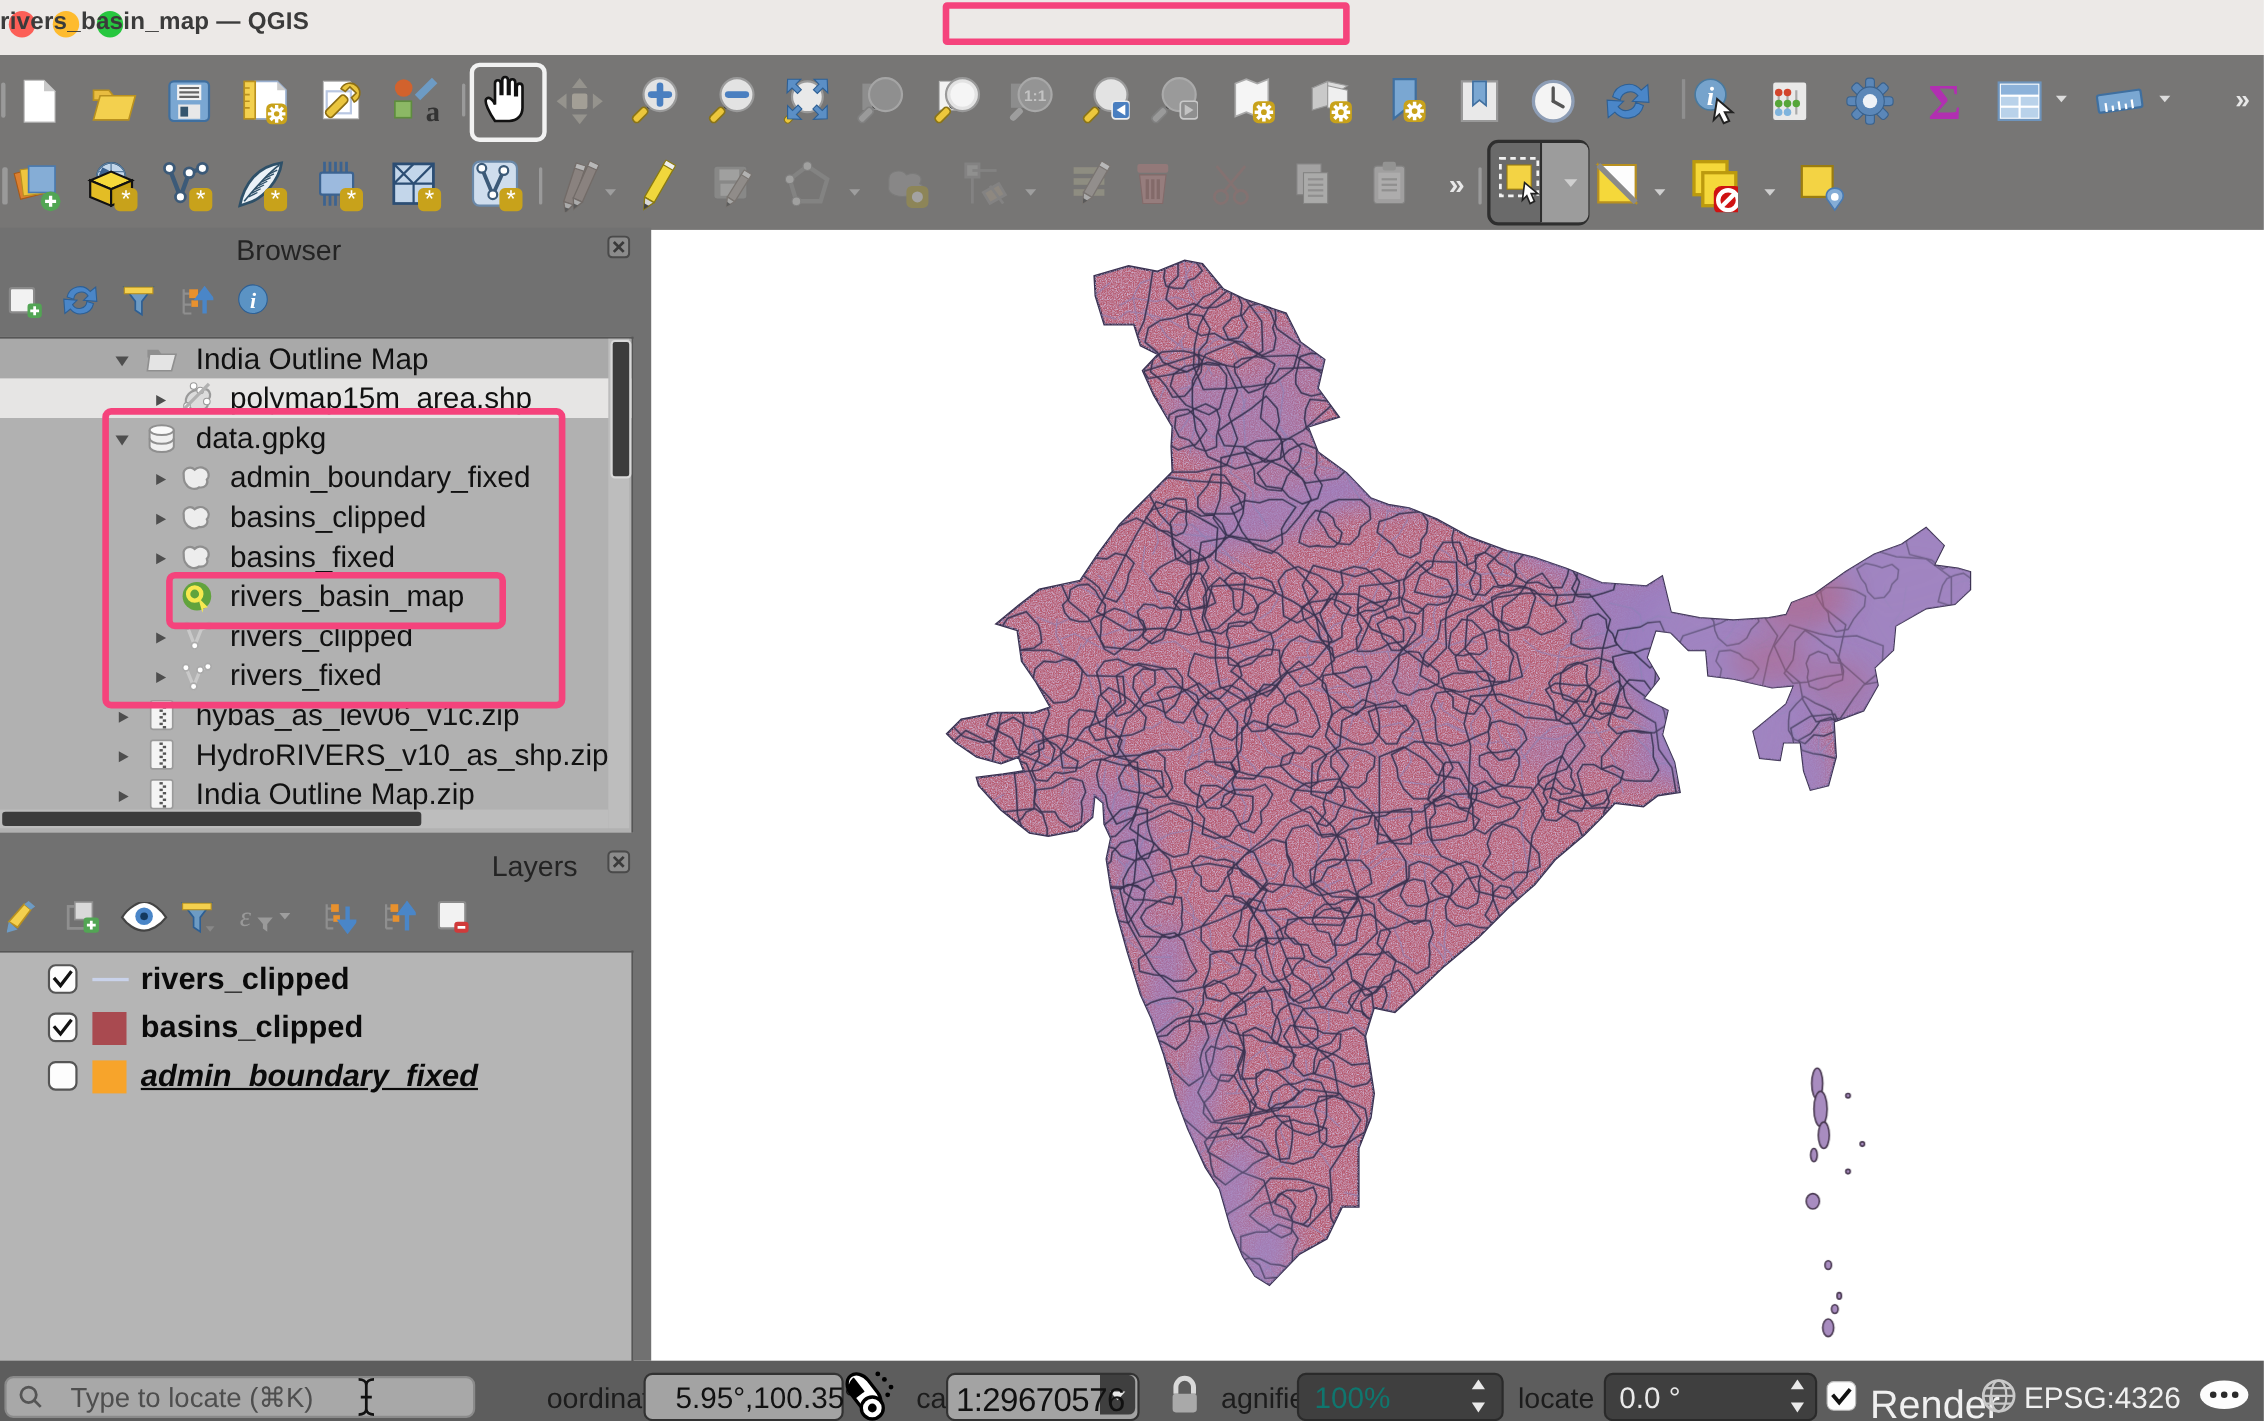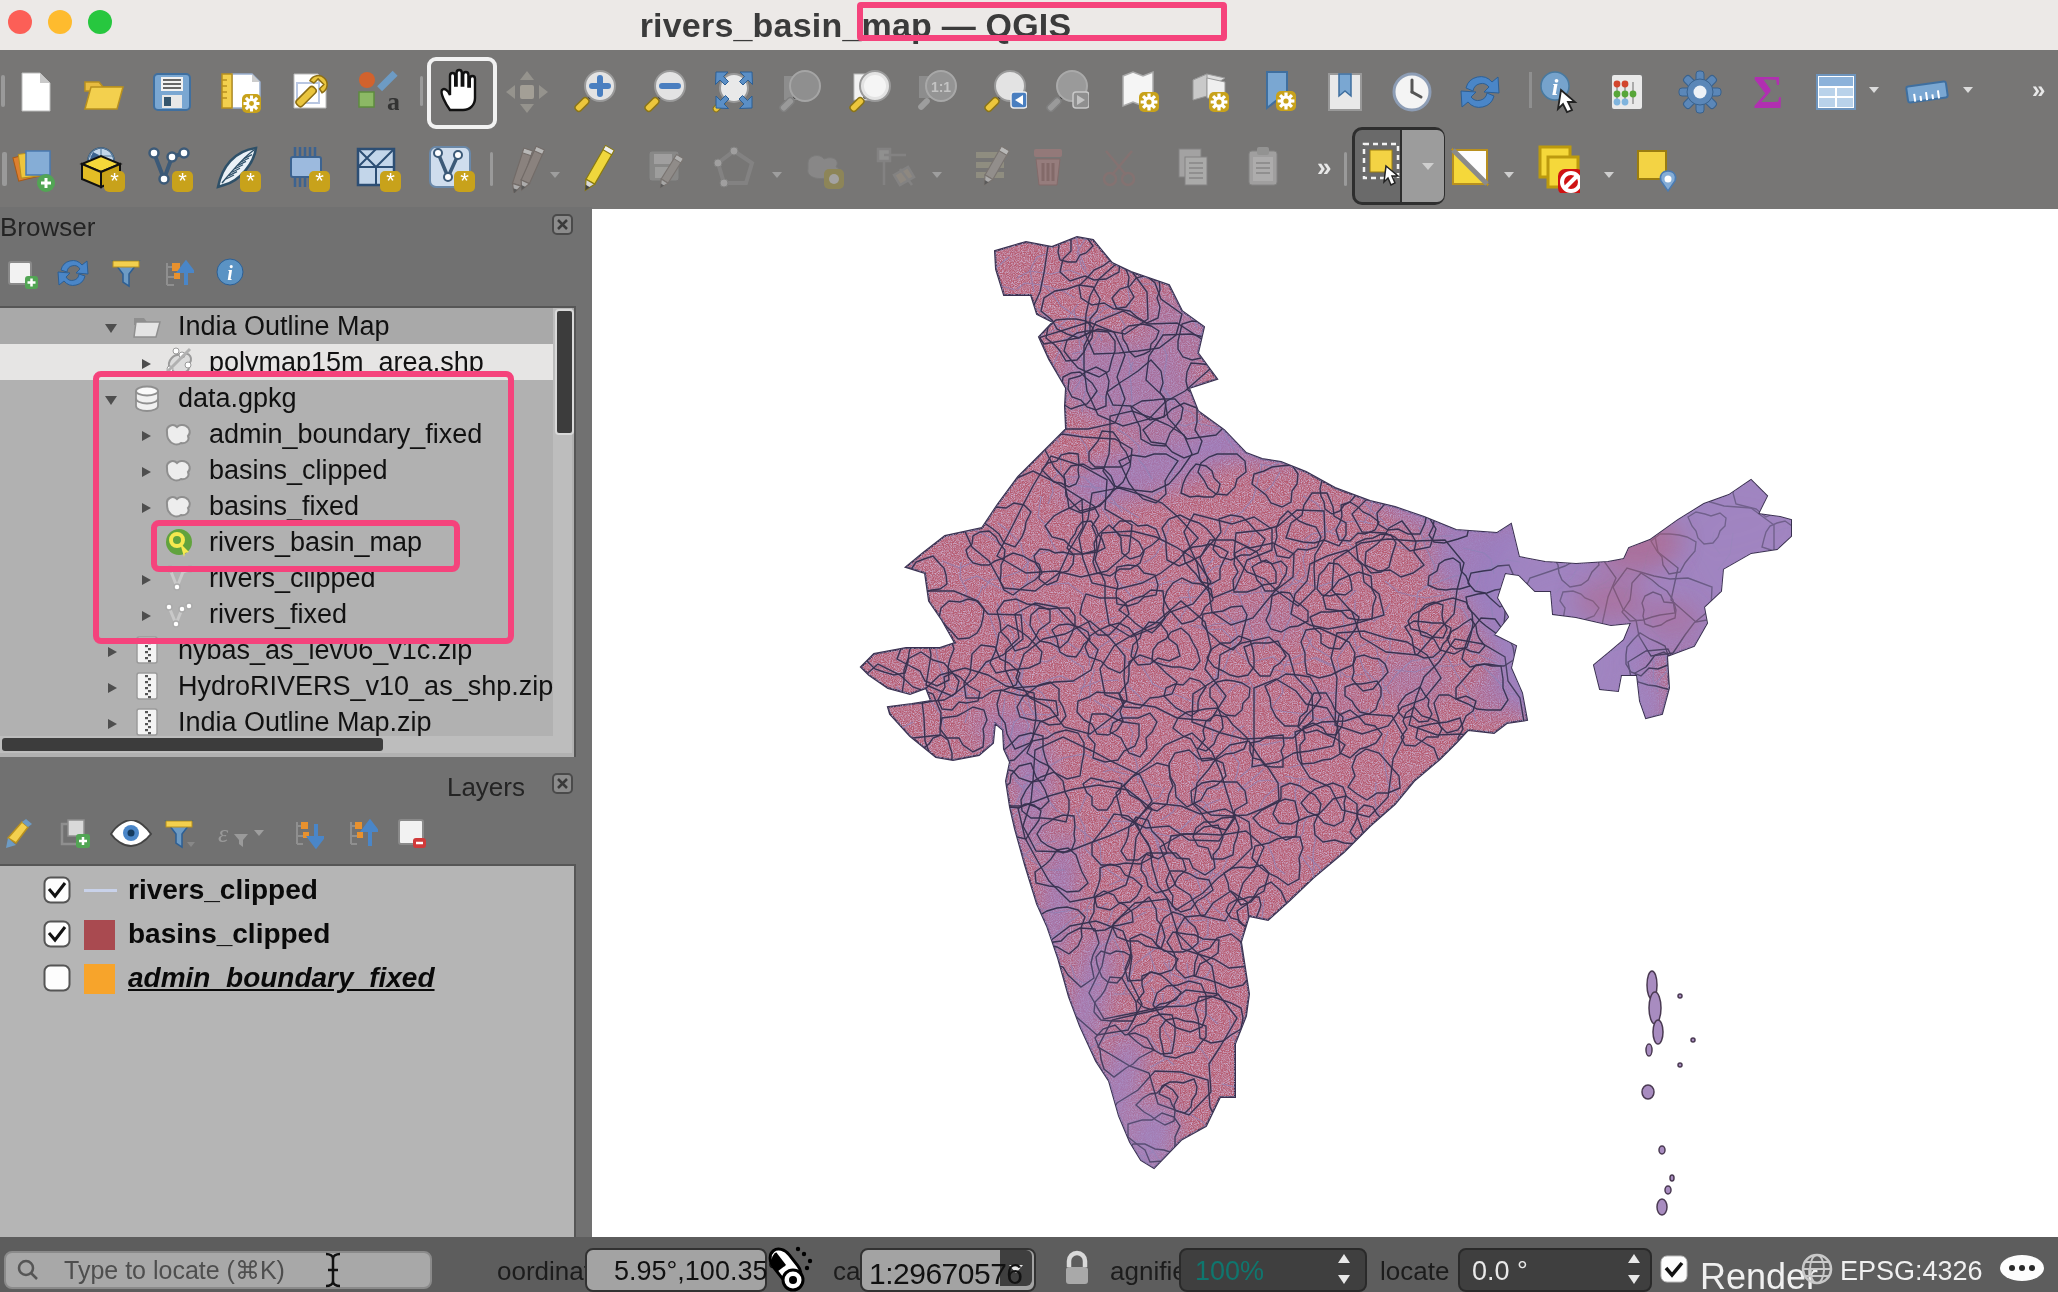--- a/index.html
+++ b/index.html
@@ -8,21 +8,21 @@
 #dock{left:0;top:207px;width:592px;height:1030px;background:#717171}
 #statusbar{left:0;top:1237px;width:2058px;height:55px;background:#5d5d5d}
 .ptitle{font-size:26px;color:#242424}
 .treetext{font-size:27px;color:#111}
 .pinkbox{position:absolute;border:6px solid #f5437c;border-radius:8px}
 </style></head><body>
 <div class="abs" id="titlebar">
  <div class="abs" style="left:8px;top:10px;width:24px;height:24px;border-radius:50%;background:#fc5f57"></div>
  <div class="abs" style="left:48px;top:10px;width:24px;height:24px;border-radius:50%;background:#febb2e"></div>
  <div class="abs" style="left:88px;top:10px;width:24px;height:24px;border-radius:50%;background:#27c73f"></div>
- <div class="abs" style="left:0;top:6px;width:1711px;text-align:center;font-size:34px;font-weight:bold;color:#3b3b3b;letter-spacing:0.2px">rivers_basin_map — QGIS</div>
+ <div class="abs" style="left:0;top:6px;width:1711px;text-align:left;font-size:22px;font-weight:bold;color:#3b3b3b;letter-spacing:0.2px">rivers_basin_map — QGIS</div>
 </div>
 <div class="abs" id="toolbar"></div>
 <div class="abs" style="left:1px;top:75px;width:4px;height:32px;background:#9a9a9a;border-radius:2px"></div>
 <div class="abs" style="left:420px;top:76px;width:3px;height:30px;background:#9a9a9a;border-radius:2px"></div>
 <svg style="position:absolute;left:14px;top:70px" width="44" height="44" viewBox="0 0 44 44">
     <path d="M8,3 h18 l10,10 v28 H8 z" fill="#fff" stroke="#bbb" stroke-width="1"></path>
     <path d="M26,3 l10,10 h-10 z" fill="#c9c9c9"></path>
   </svg>
 <svg style="position:absolute;left:81px;top:70px" width="44" height="44" viewBox="0 0 44 44">
     <path d="M4,12 h14 l4,5 h18 v4 H4 z" fill="#e8bc40" stroke="#b8901f" stroke-width="1.5"></path>
@@ -1283,21 +1283,21 @@
     <ellipse cx="1648" cy="1092" rx="6" ry="7" fill="#a88cc0" stroke="#4a3a52" stroke-width="1.5"></ellipse>
     <ellipse cx="1680" cy="996" rx="2" ry="2" fill="#a88cc0" stroke="#4a3a52" stroke-width="1.5"></ellipse>
     <ellipse cx="1693" cy="1040" rx="2" ry="2" fill="#a88cc0" stroke="#4a3a52" stroke-width="1.5"></ellipse>
     <ellipse cx="1662" cy="1150" rx="3" ry="4" fill="#a88cc0" stroke="#4a3a52" stroke-width="1.5"></ellipse>
     <ellipse cx="1672" cy="1178" rx="2" ry="3" fill="#a88cc0" stroke="#4a3a52" stroke-width="1.5"></ellipse>
     <ellipse cx="1668" cy="1190" rx="3" ry="4" fill="#a88cc0" stroke="#4a3a52" stroke-width="1.5"></ellipse>
     <ellipse cx="1662" cy="1207" rx="5" ry="8" fill="#a88cc0" stroke="#4a3a52" stroke-width="1.5"></ellipse>
     <ellipse cx="1680" cy="1065" rx="2" ry="2" fill="#a88cc0" stroke="#4a3a52" stroke-width="1.5"></ellipse>
 </svg>
 <div class="abs" style="left:592px;top:209px;width:1466px;height:1028px;background:transparent"></div>
-<div class="abs ptitle" style="left:0;top:212px;width:525px;">Browser</div>
+<div class="abs ptitle" style="left:0;top:212px;width:525px;text-align:center">Browser</div>
 <svg style="position:absolute;left:552px;top:214px" width="21" height="21" viewBox="0 0 21 21">
     <rect x="1" y="1" width="19" height="19" rx="4" fill="#8b8b8b" stroke="#4a4a4a" stroke-width="2"></rect>
     <path d="M6,6 L15,15 M15,6 L6,15" stroke="#3a3a3a" stroke-width="2.5"></path>
   </svg>
 <svg style="position:absolute;left:7px;top:258px" width="32" height="32" viewBox="0 0 32 32">
     <rect x="2" y="4" width="22" height="22" rx="2" fill="#f2f2f2" stroke="#8a8a8a" stroke-width="2"></rect>
     <g transform="translate(18,18)">
       <rect width="13" height="13" rx="3" fill="#52a554"></rect>
       <g stroke="#fff" stroke-width="2.5">
         <line x1="6.5" y1="2.5" x2="6.5" y2="10.5"></line>

